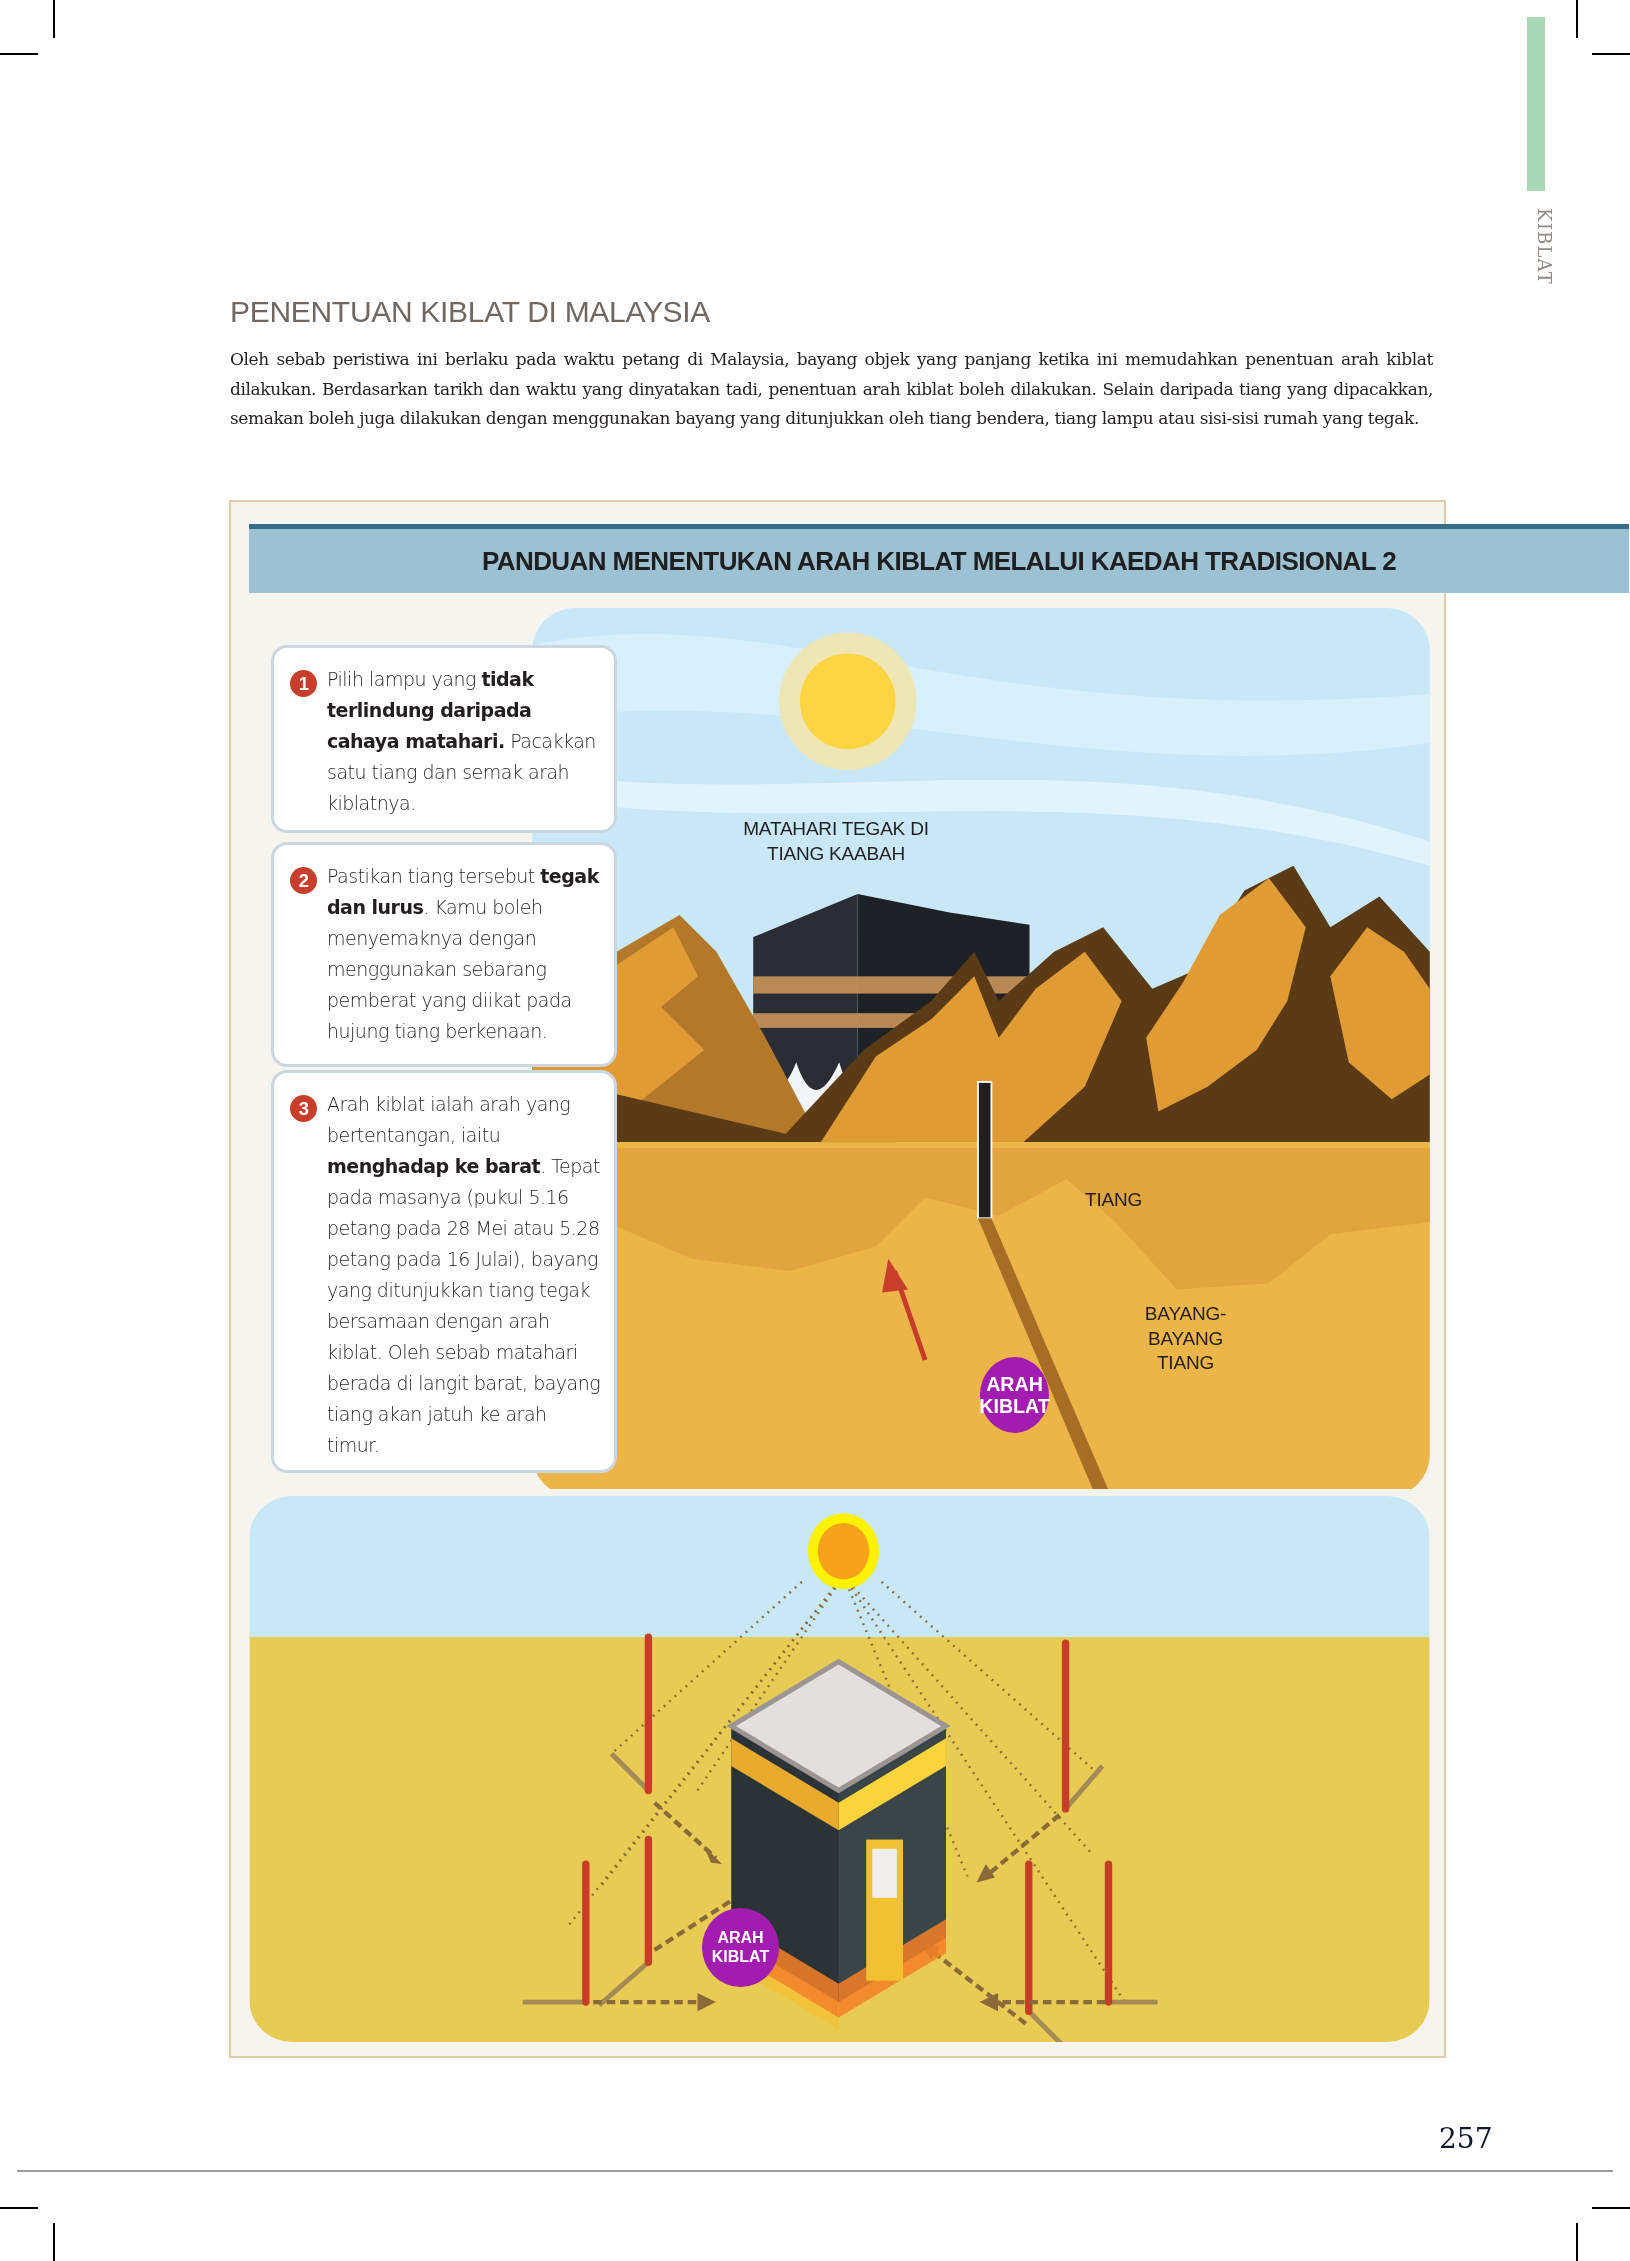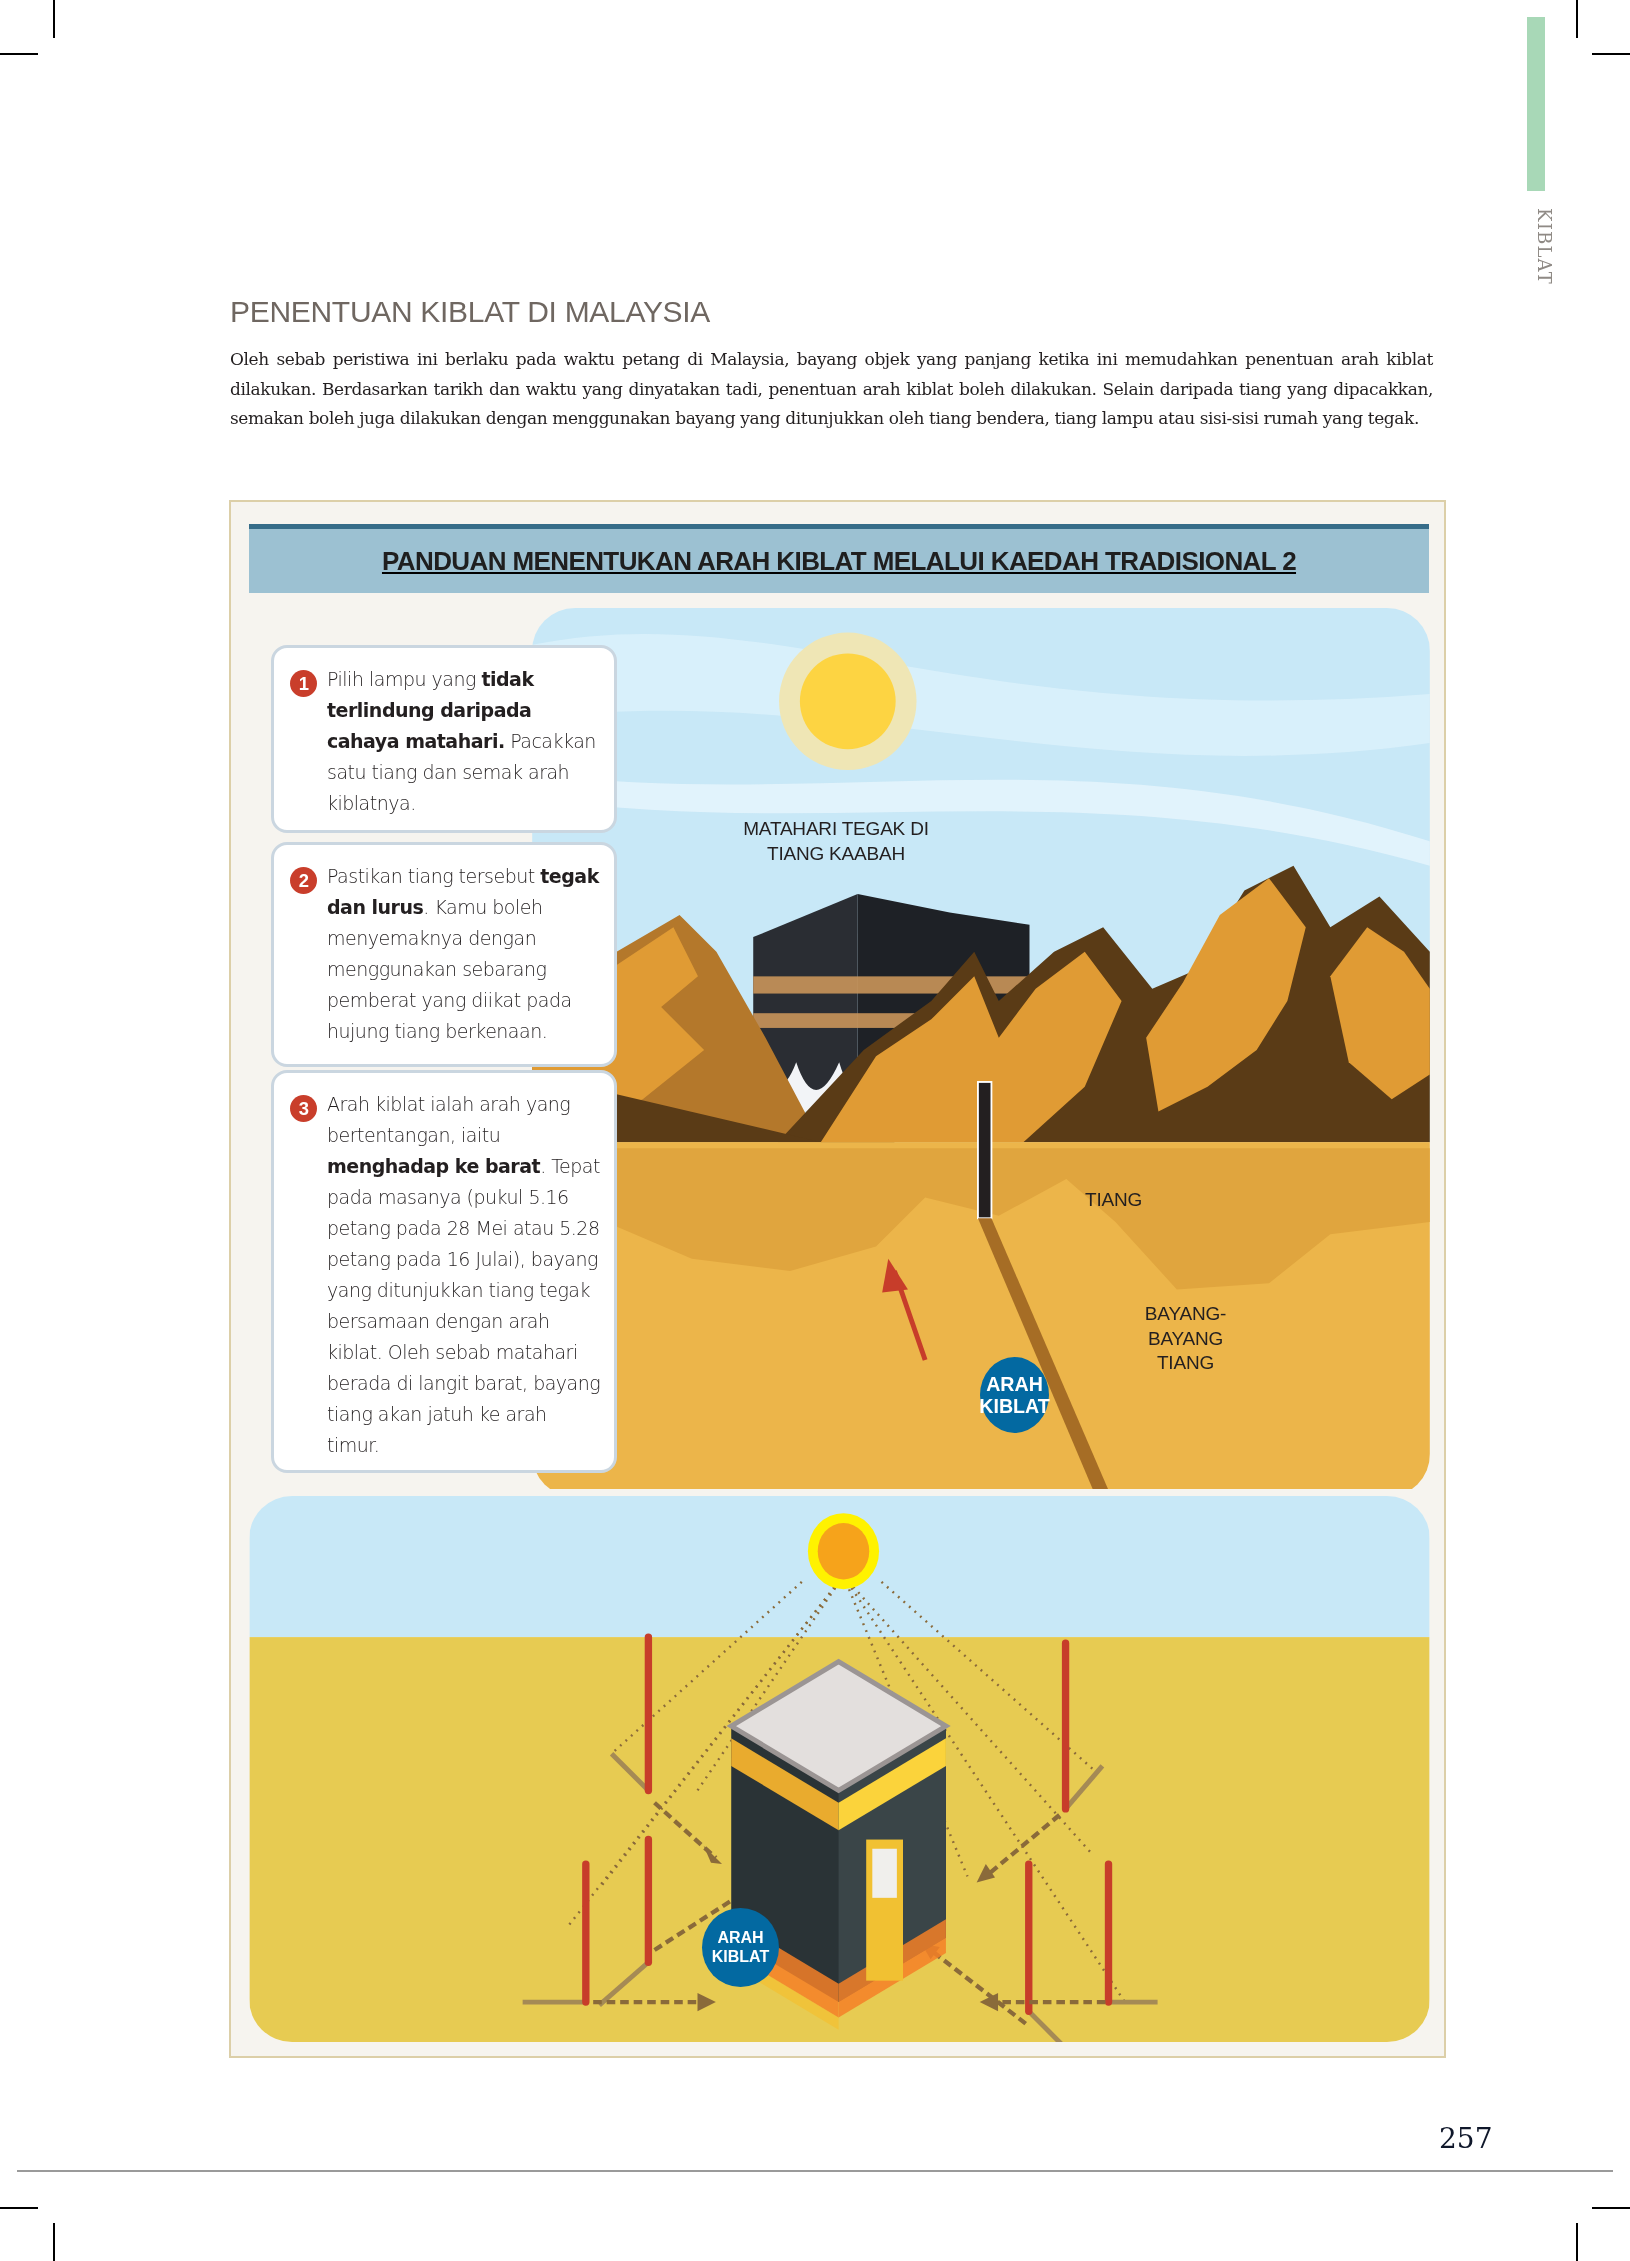--- a/index.html
+++ b/index.html
@@ -26,23 +26,23 @@
     position: absolute; left: 230px; top: 345px; width: 1203px;
     font-family: "DejaVu Serif", serif; font-size: 17px; line-height: 29.5px;
     color: #231f20; text-align: justify; letter-spacing: -0.4px;
   }
 
   .frame {
     position: absolute; left: 229px; top: 500px; width: 1217px; height: 1558px;
     background: #f6f4ef; border: 2.5px solid #dccfa8; box-sizing: border-box;
   }
   .banner {
-    position: absolute; left: 249px; top: 524px; width: 1180px; height: 69px;
+    position: absolute; left: 249px; top: 524px; width: 1380px; height: 69px;
     background: #9cc1d2; border-top: 5.5px solid #376d89; box-sizing: border-box;
-    display: flex; align-items: center; justify-content: center; text-decoration: underline;
+    display: flex; align-items: center; justify-content: center;
   }
   .banner-title {
     font-family: "Liberation Sans", sans-serif; font-weight: bold; font-size: 26px;
     color: #1f1f1f; letter-spacing: -0.6px;
   }
 
   .scene1 {
     position: absolute; left: 532px; top: 608px; width: 898px; height: 889px;
     border-radius: 43px; overflow: hidden;
   }
@@ -63,21 +63,21 @@
     position: absolute; left: 16px; top: 22px; width: 27px; height: 27px; border-radius: 50%;
     background: #c93e2b; color: #fff; font-size: 18.4px; line-height: 27px; text-align: center;
     font-family: "Liberation Sans", sans-serif; font-weight: bold;
   }
 
   .label {
     position: absolute; font-family: "Liberation Sans", sans-serif; font-size: 19px;
     color: #231f20; text-align: center; line-height: 24.6px; letter-spacing: -0.2px;
   }
   .badge {
-    position: absolute; border-radius: 50%; background: #0369a1; color: #fff;
+    position: absolute; border-radius: 50%; background: #a21caf; color: #fff;
     display: flex; align-items: center; justify-content: center; text-align: center;
     font-family: "Liberation Sans", sans-serif; font-weight: bold;
   }
 
   .page-num {
     position: absolute; left: 1439px; top: 2122px;
     font-family: "DejaVu Serif", serif; font-size: 28px; color: #0f172a;
   }
   .footer-rule { position: absolute; left: 17px; top: 2170px; width: 1596px; height: 1.8px; background: #9a9a9a; }
 </style>

